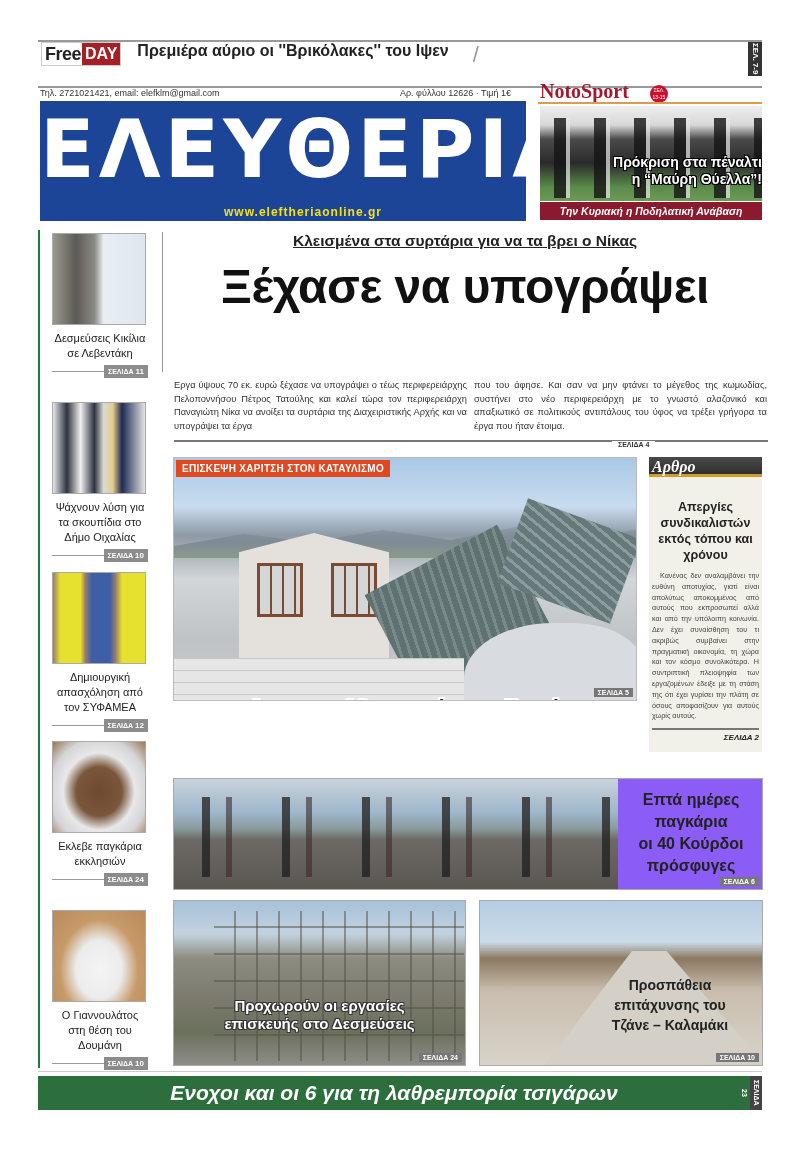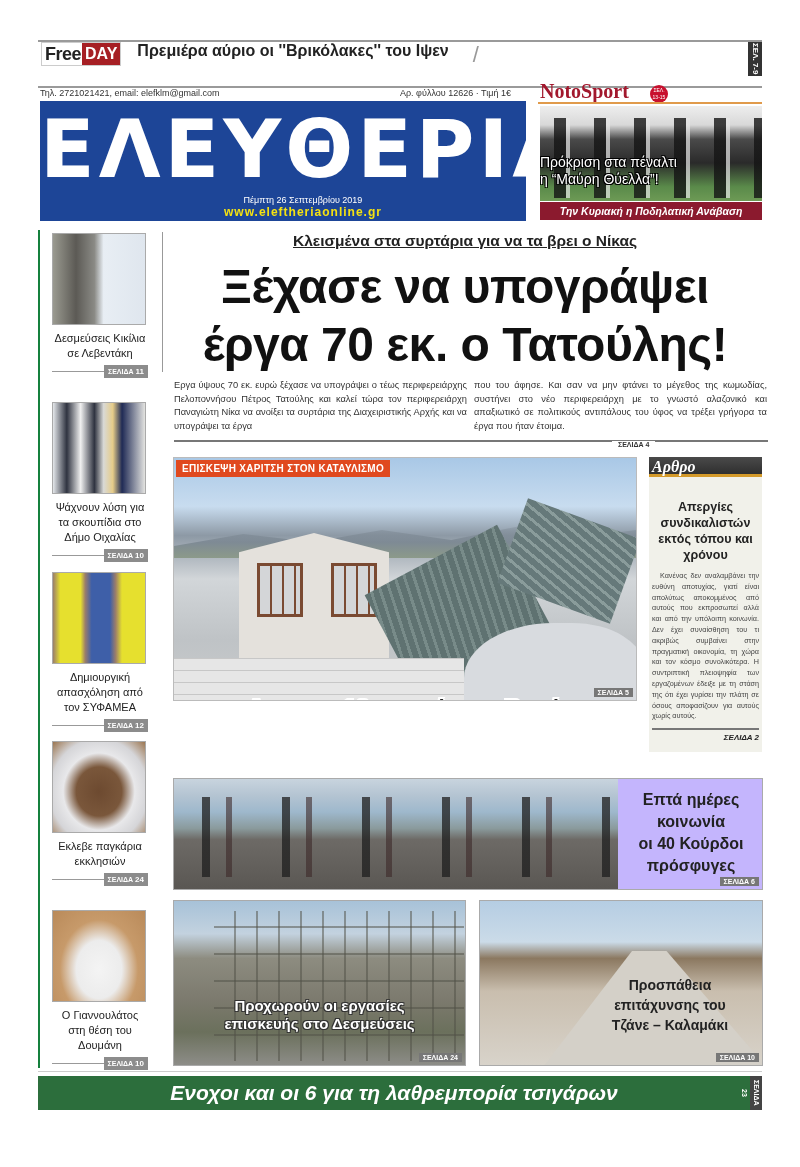--- a/index.html
+++ b/index.html
@@ -31,21 +31,21 @@
 
   
   .noto { position: absolute; left: 538px; top: 80px; width: 224px; height: 142px; }
   .noto-logo { position: absolute; left: 2px; top: 0; font-family: "Liberation Serif", serif; font-weight: 700; font-size: 20px; color: #a2182d; }
   .noto-badge { position: absolute; left: 112px; top: 5px; width: 18px; height: 18px; border-radius: 50%; background: #c8102e; color: #fff; font-size: 5px; text-align: center; line-height: 7px; padding-top: 2px; }
   .noto-line { position: absolute; left: 0; top: 22px; width: 224px; height: 2px; background: #e09a4b; }
   .noto-photo { position: absolute; left: 2px; top: 26px; width: 222px; height: 95px;
     background: linear-gradient(180deg, #eeeeee 0%, #d8d8d8 20%, #4a4a4a 35%, #2a2a2a 60%, #5a8a4a 85%, #6d9a55 100%); overflow: hidden; }
   .noto-players { position: absolute; left: 0; top: 12px; width: 100%; height: 80px;
     background: repeating-linear-gradient(90deg, transparent 0 14px, rgba(20,20,20,0.8) 14px 26px, rgba(230,230,230,0.7) 26px 30px, transparent 30px 40px); }
-  .noto-headline { position: absolute; left: 0; top: 48px; width: 100%; text-align: left; color: #fff; font-weight: 400; font-size: 14px; line-height: 17px;
+  .noto-headline { position: absolute; left: 0; top: 48px; width: 100%; text-align: right; color: #fff; font-weight: 700; font-size: 14px; line-height: 17px;
     text-shadow: 1px 1px 0 #000, -1px -1px 0 #000, 1px -1px 0 #000, -1px 1px 0 #000; }
   .noto-bar { position: absolute; left: 2px; top: 122px; width: 222px; height: 18px; background: #8b1a2e; color: #fff; font-size: 10.5px; font-weight: 700; font-style: italic; text-align: center; line-height: 18px; }
 
   
   .sidebar { position: absolute; left: 38px; top: 230px; width: 116px; height: 838px; border-left: 2px solid #15803d; }
   .side-item { position: absolute; left: 12px; width: 96px; }
   .side-photo { width: 94px; height: 92px; border: 1px solid #aaa; }
   .side-title { font-size: 11px; text-align: center; color: #222; line-height: 15px; margin-top: 6px; }
   .side-ref { display: flex; align-items: center; margin-top: 4px; }
   .side-ref .line { flex: 1; height: 1px; background: #999; }
@@ -85,21 +85,21 @@
   .arthro-text { font-size: 7.2px; line-height: 10.8px; color: #444; text-align: justify; margin-top: 8px; text-indent: 8px; }
   .arthro-rule { height: 2px; background: #777; margin-top: 6px; }
   .arthro-ref { text-align: right; font-size: 8px; font-weight: 700; font-style: italic; color: #222; margin-top: 3px; }
 
   
   .refugees { position: absolute; left: 173px; top: 778px; width: 590px; height: 112px; border: 1px solid #aaa; overflow: hidden; }
   .ref-photo { position: absolute; left: 0; top: 0; width: 444px; height: 110px;
     background: linear-gradient(180deg, #c8d4de 0%, #b4c4d2 15%, #9eb8cc 30%, #8a9a9c 45%, #6d6a66 55%, #5a5753 100%); }
   .ref-people { position: absolute; left: 0; top: 18px; width: 444px; height: 80px;
     background: repeating-linear-gradient(90deg, transparent 0 28px, rgba(30,30,30,0.75) 28px 36px, transparent 36px 52px, rgba(60,40,40,0.6) 52px 58px, transparent 58px 80px); }
-  .ref-text { position: absolute; left: 444px; top: 0; width: 146px; height: 110px; background: #c4b5fd; text-align: center; font-size: 16px; font-weight: 700; line-height: 22px; padding-top: 10px; color: #222; }
+  .ref-text { position: absolute; left: 444px; top: 0; width: 146px; height: 110px; background: #8b5cf6; text-align: center; font-size: 16px; font-weight: 700; line-height: 22px; padding-top: 10px; color: #222; }
 
   
   .photo-b { position: absolute; top: 900px; height: 166px; border: 1px solid #aaa; overflow: hidden; }
   .pb-left { left: 173px; width: 293px; background: linear-gradient(180deg, #a7c2d8 0%, #c3d2df 20%, #8d8c80 35%, #7c7a6e 60%, #6b705c 80%, #8d8d88 100%); }
   .pb-left .scaffold { position: absolute; left: 40px; top: 10px; width: 250px; height: 150px; background: repeating-linear-gradient(90deg, transparent 0 20px, rgba(80,80,70,0.5) 20px 22px), repeating-linear-gradient(0deg, transparent 0 25px, rgba(80,80,70,0.5) 25px 27px); }
   .pb-left .cap { position: absolute; left: 0; top: 96px; width: 100%; text-align: center; color: #fff; font-weight: 700; font-size: 15px; line-height: 18px;
     text-shadow: 1px 1px 0 #333, -1px -1px 0 #333, 1px -1px 0 #333, -1px 1px 0 #333; }
   .pb-right { left: 479px; width: 284px; background: linear-gradient(180deg, #b5cde3 0%, #cbdbe8 25%, #8b7860 35%, #c9beae 55%, #d8d3ca 100%); }
   .pb-right .road { position: absolute; left: 60px; top: 50px; width: 230px; height: 120px; background: #d4d0c8; clip-path: polygon(40% 0, 55% 0, 100% 100%, 0 100%); }
   .pb-right .cap { position: absolute; left: 100px; top: 74px; width: 180px; text-align: center; color: #222; font-weight: 700; font-size: 14px; line-height: 20px; }
@@ -120,21 +120,20 @@
   <span class="promo1">Πρεμιέρα αύριο οι ''Βρικόλακες'' του Ιψεν</span>
   <span class="slash">/</span>
   <div class="strip-tab">ΣΕΛ. 7-9</div>
 </div>
 
 <div class="contact">Τηλ. 2721021421, email: elefklm@gmail.com</div>
 <div class="issue">Αρ. φύλλου 12626   ·  Τιμή 1€</div>
 
 <div class="masthead">
   <div class="mast-title">ΕΛΕΥΘΕΡΙΑ</div>
-  <div class="mast-date">Πέμπτη 26 Σεπτεμβρίου 2019</div>
   <div class="mast-url">www.eleftheriaonline.gr</div>
 </div>
 
 <div class="noto">
   <div class="noto-logo">NotoSport</div>
   <div class="noto-badge">ΣΕΛ. 13-15</div>
   <div class="noto-line"></div>
   <div class="noto-photo">
     <div class="noto-players"></div>
     <div class="noto-headline">
@@ -185,21 +184,20 @@
         <div class="line"></div>
         <span class="tag"><span>ΣΕΛΙΔΑ</span> <b>10</b></span>
       </div>
   </div>
 </div>
 
 <div class="vline"></div>
 <div class="kicker">Κλεισμένα στα συρτάρια για να τα βρει ο Νίκας</div>
 <div class="headline">
   <div>Ξέχασε να υπογράψει</div>
-  <div>έργα 70 εκ. ο Τατούλης!</div>
 </div>
 <div class="lead lead-left">Εργα ύψους 70 εκ. ευρώ ξέχασε να υπογράψει ο τέως περιφερειάρχης Πελοποννήσου Πέτρος Τατούλης και καλεί τώρα τον περιφερειάρχη Παναγιώτη Νίκα να ανοίξει τα συρτάρια της Διαχειριστικής Αρχής και να υπογράψει τα έργα</div>
 <div class="lead lead-right">που του άφησε. Και σαν να μην φτάνει το μέγεθος της κωμωδίας, συστήνει στο νέο περιφερειάρχη με το γνωστό αλαζονικό και απαξιωτικό σε πολιτικούς αντιπάλους του ύφος να τρέξει γρήγορα τα έργα που ήταν έτοιμα.</div>
 <div class="lead-rule"></div>
 <div class="lead-ref">ΣΕΛΙΔΑ 4</div>
 
 <div class="bigphoto">
   <div class="bp-hills"></div>
   <div class="bp-house">
     <div class="bp-win" style="left:18px; top:30px;"></div>
@@ -223,21 +221,21 @@
     <div class="arthro-ref">ΣΕΛΙΔΑ 2</div>
   </div>
 </div>
 
 <div class="refugees">
   <div class="ref-photo">
     <div class="ref-people"></div>
   </div>
   <div class="ref-text">
     <div>Επτά ημέρες</div>
-    <div>κοινωνία</div>
+    <div>παγκάρια</div>
     <div>οι 40 Κούρδοι</div>
     <div>πρόσφυγες</div>
   </div>
   <div class="pg-tag">ΣΕΛΙΔΑ 6</div>
 </div>
 
 <div class="photo-b pb-left">
   <div class="scaffold"></div>
   <div class="cap">
     <div>Προχωρούν οι εργασίες</div>

